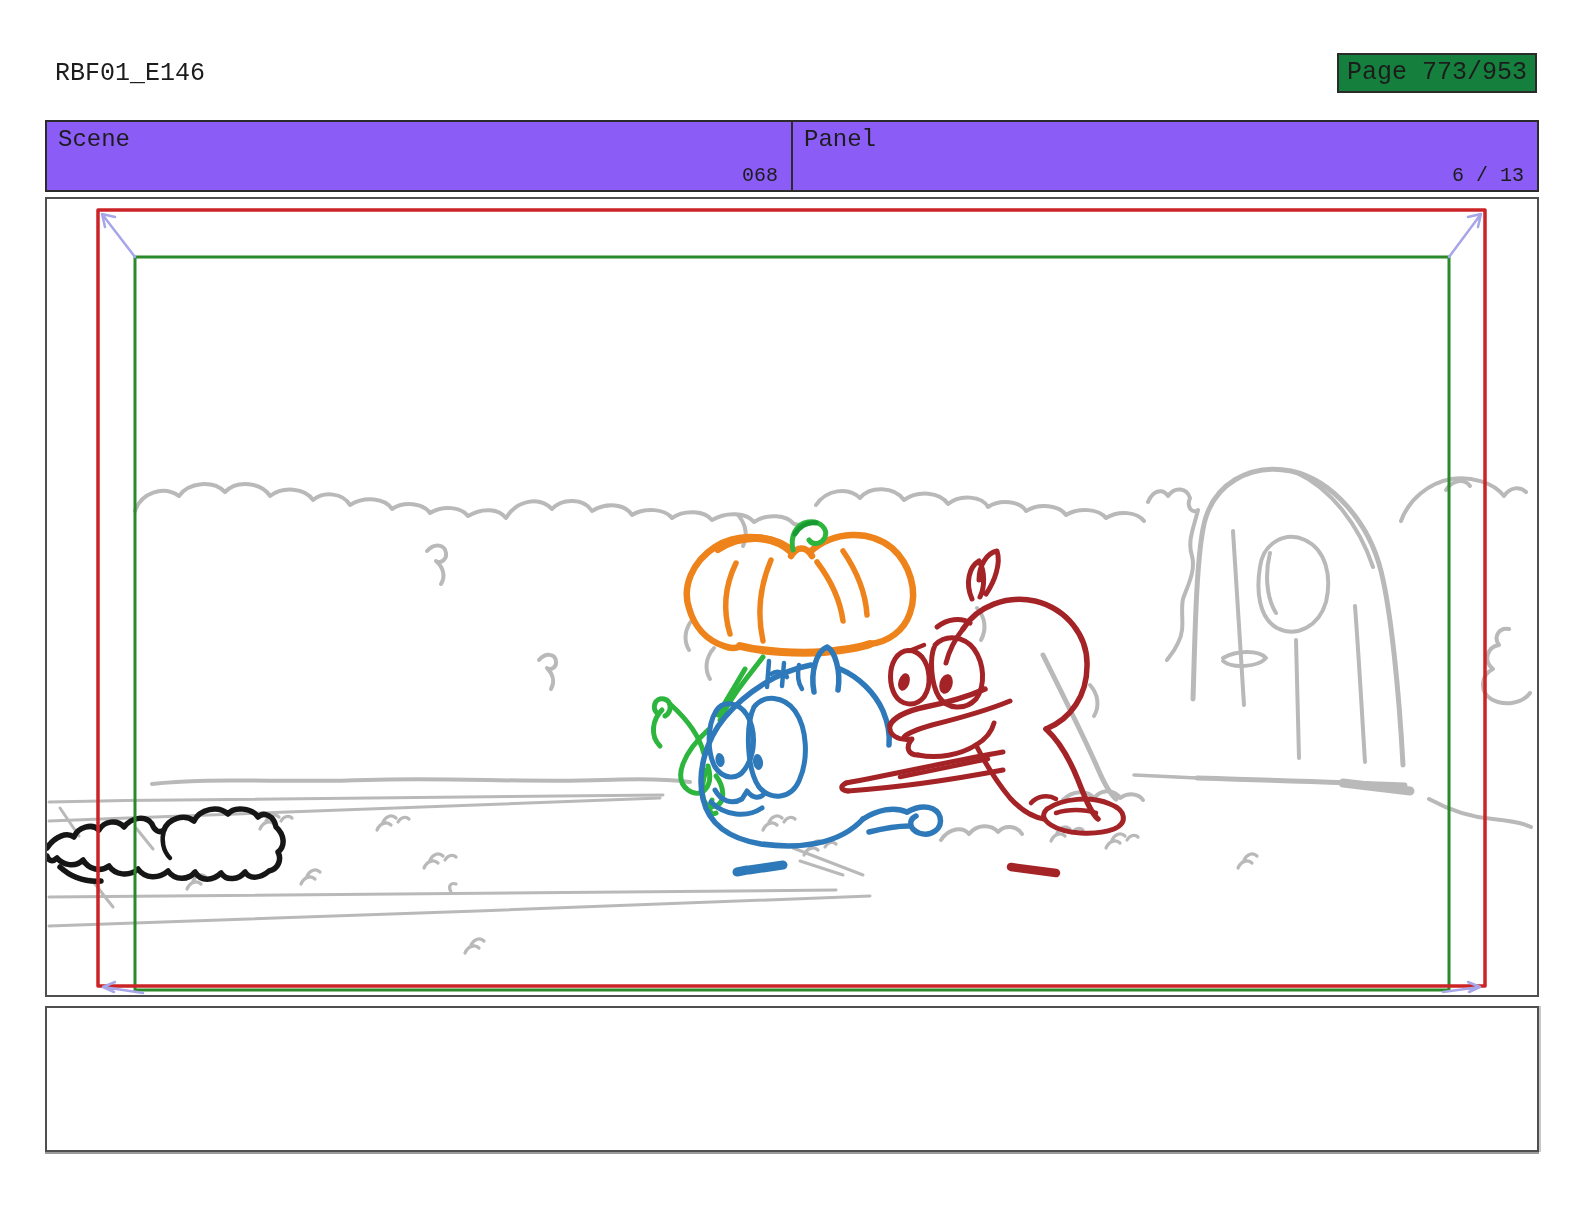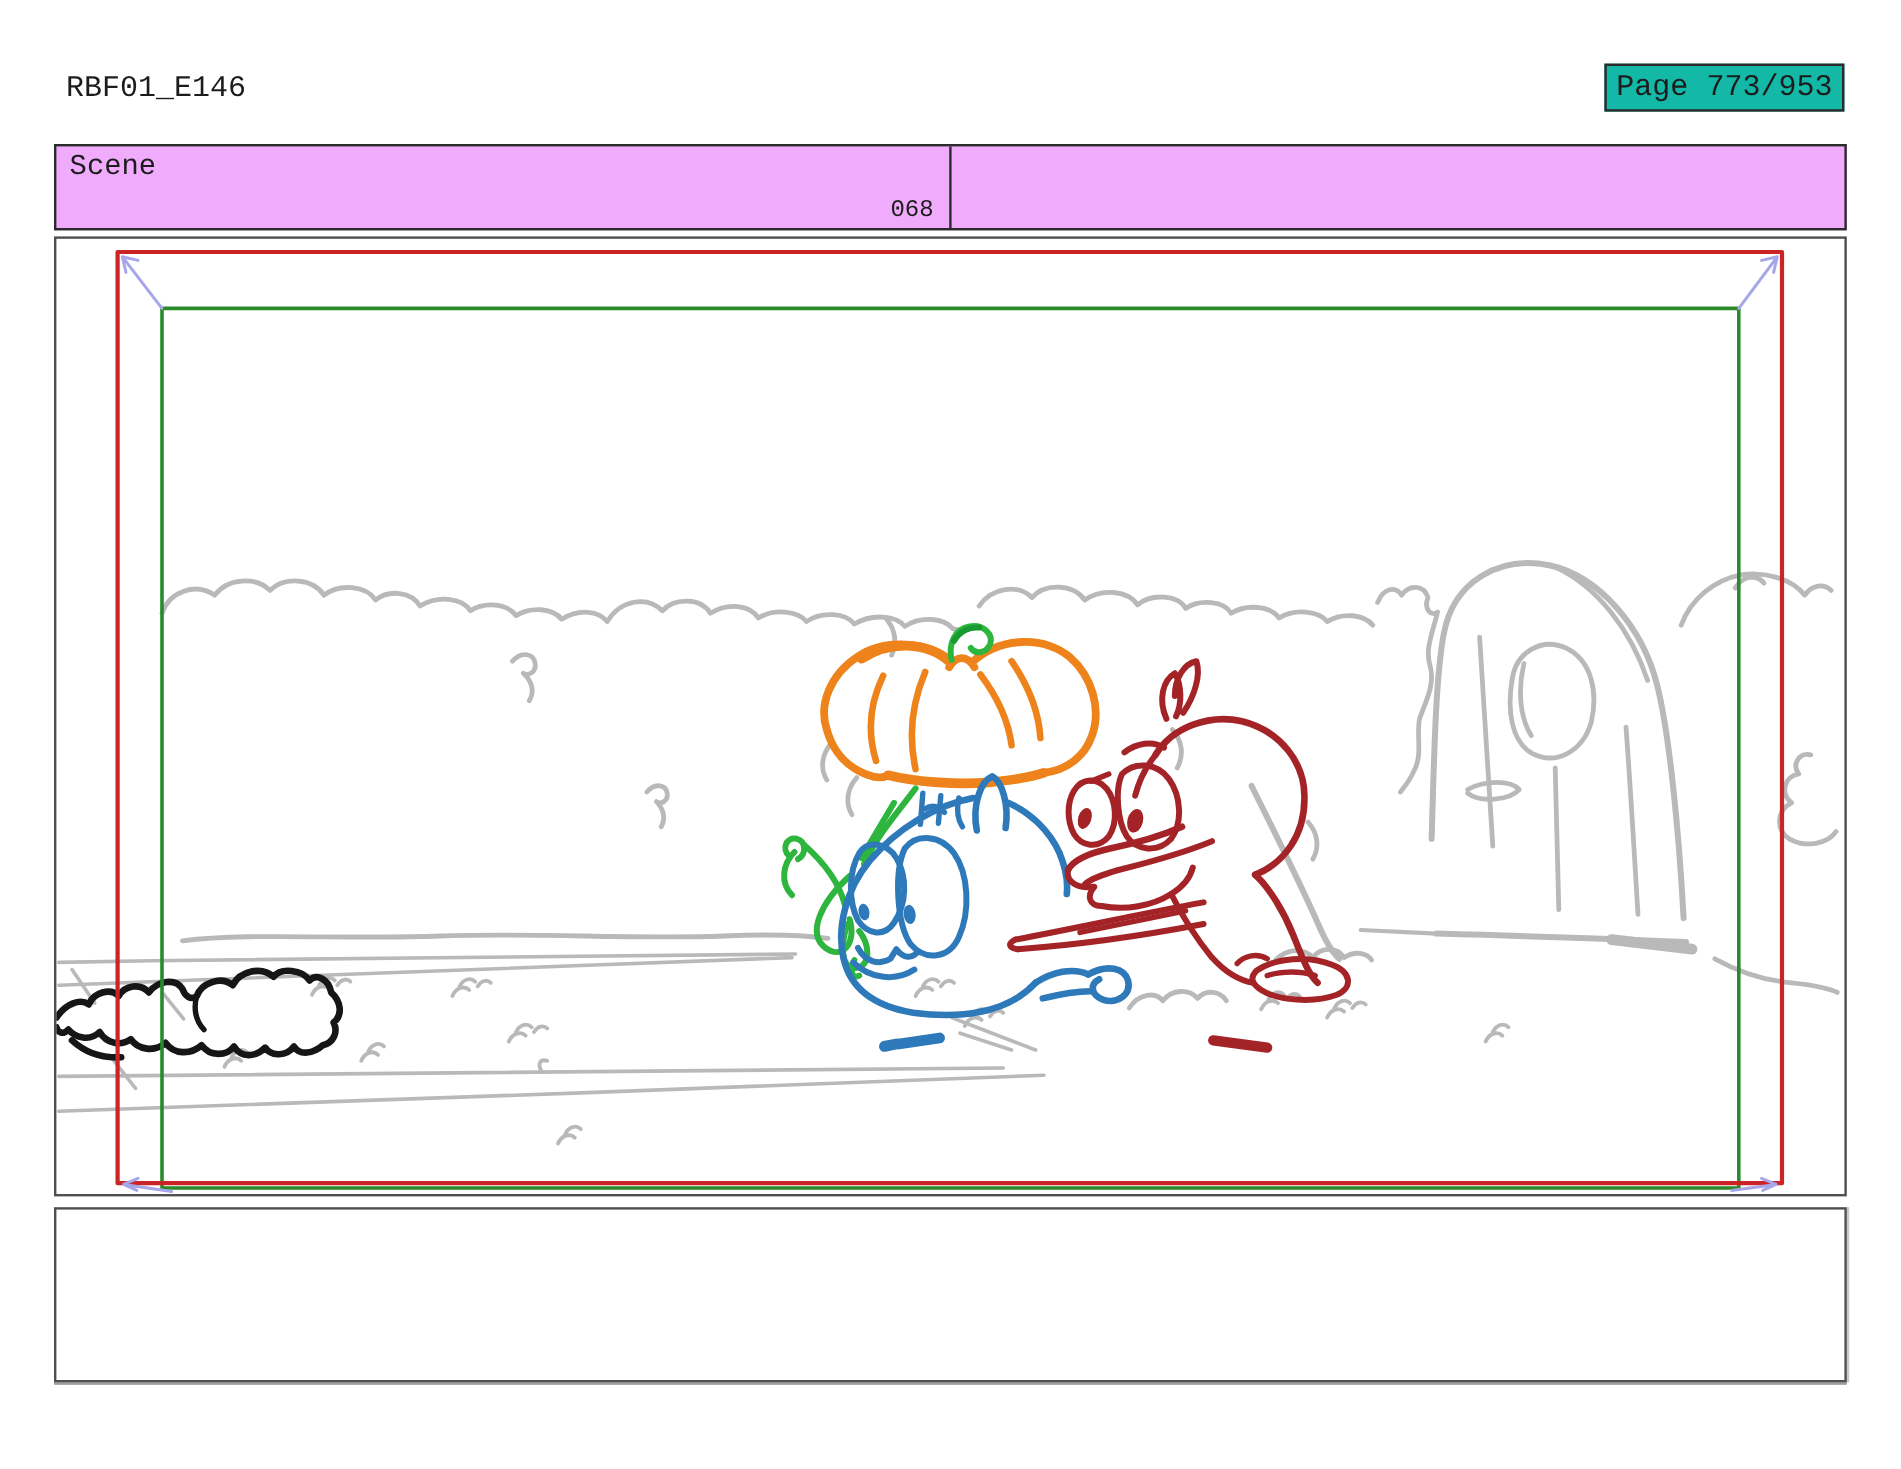--- a/index.html
+++ b/index.html
@@ -1,22 +1,22 @@
 <!DOCTYPE html>
 <html><head>
 <meta charset="utf-8">
 <style>
   html,body{margin:0;padding:0;background:#ffffff;}
   .sheet{position:relative;width:1584px;height:1224px;background:#fff;
          font-family:"Liberation Mono","DejaVu Sans Mono",monospace;color:#1c1c1c;overflow:hidden;}
   .title{position:absolute;left:55px;top:60px;font-size:25px;line-height:1.1;white-space:pre;}
   .page-box{position:absolute;top:53px;right:47px;border:2px solid #2b2b2b;
-            padding:3px 8px 4px 8px;font-size:25px;white-space:pre;background:#14b8a6;}
+            padding:3px 8px 4px 8px;font-size:25px;white-space:pre;background:#15803d;}
   .info-table{position:absolute;left:45px;top:120px;width:1494px;height:72px;
-              border:2px solid #2b2b2b;box-sizing:border-box;display:flex;background:#f0abfc;}
+              border:2px solid #2b2b2b;box-sizing:border-box;display:flex;background:#8b5cf6;}
   .cell{position:relative;height:100%;box-sizing:border-box;}
   .cell.scene{width:746px;border-right:2px solid #2b2b2b;}
   .cell.panel{flex:1;}
   .cell .lbl{position:absolute;left:11px;top:4px;font-size:24px;}
   .cell .val{position:absolute;right:13px;bottom:3px;font-size:20px;white-space:pre;}
   .panel-frame{position:absolute;left:45px;top:197px;width:1494px;height:800px;
                border:2px solid #4f4f4f;box-sizing:border-box;background:#fff;}
   .panel-frame svg{display:block;}
   .caption-box{position:absolute;left:45px;top:1006px;width:1494px;height:146px;
                border:2px solid #4f4f4f;box-sizing:border-box;background:#fff;
@@ -28,20 +28,24 @@
 <div class="sheet">
 
   <div class="title">RBF01_E146</div>
 
   <div class="page-box">Page 773/953</div>
 
   <div class="info-table">
     <div class="cell scene">
       <div class="lbl">Scene</div>
       <div class="val">068</div>
+    </div>
+    <div class="cell panel">
+      <div class="lbl">Panel</div>
+      <div class="val">6 / 13</div>
     </div>
   </div>
 
   <div class="panel-frame">
     <svg width="1490" height="796" viewBox="0 0 1490 796" fill="none" stroke-linecap="round" stroke-linejoin="round">
 
       <g stroke-width="4" stroke="#b9b9b9">
         <path d="M 88,312 C 94,294 116,286 132,297 C 142,283 166,281 178,293 C 190,281 214,283 223,297 C 236,287 258,289 266,301 C 277,292 296,294 303,306 C 318,297 338,299 345,310 C 357,302 376,304 383,314 C 396,306 414,308 421,317 C 436,308 452,310 459,319 C 470,301 492,297 505,310 C 515,299 537,299 545,312 C 560,303 578,305 585,316 C 598,308 618,310 625,319 C 638,310 658,312 665,321 C 680,312 700,314 707,323 C 720,314 740,316 747,325 L 753,326"></path>
         <path d="M 769,306 C 779,291 801,287 813,299 C 823,287 847,287 857,301 C 871,291 893,293 901,305 C 913,295 935,297 941,308 C 953,300 973,302 979,312 C 992,304 1012,306 1019,316 C 1032,308 1052,310 1059,319 C 1072,311 1090,313 1097,322"></path>
         <path d="M 1101,303 C 1106,291 1116,289 1121,297 C 1128,287 1140,289 1143,299 C 1139,309 1146,315 1151,311 C 1147,328 1140,342 1145,357 C 1149,372 1140,388 1136,400 C 1133,414 1139,430 1131,444 C 1127,453 1122,458 1120,461"></path>

